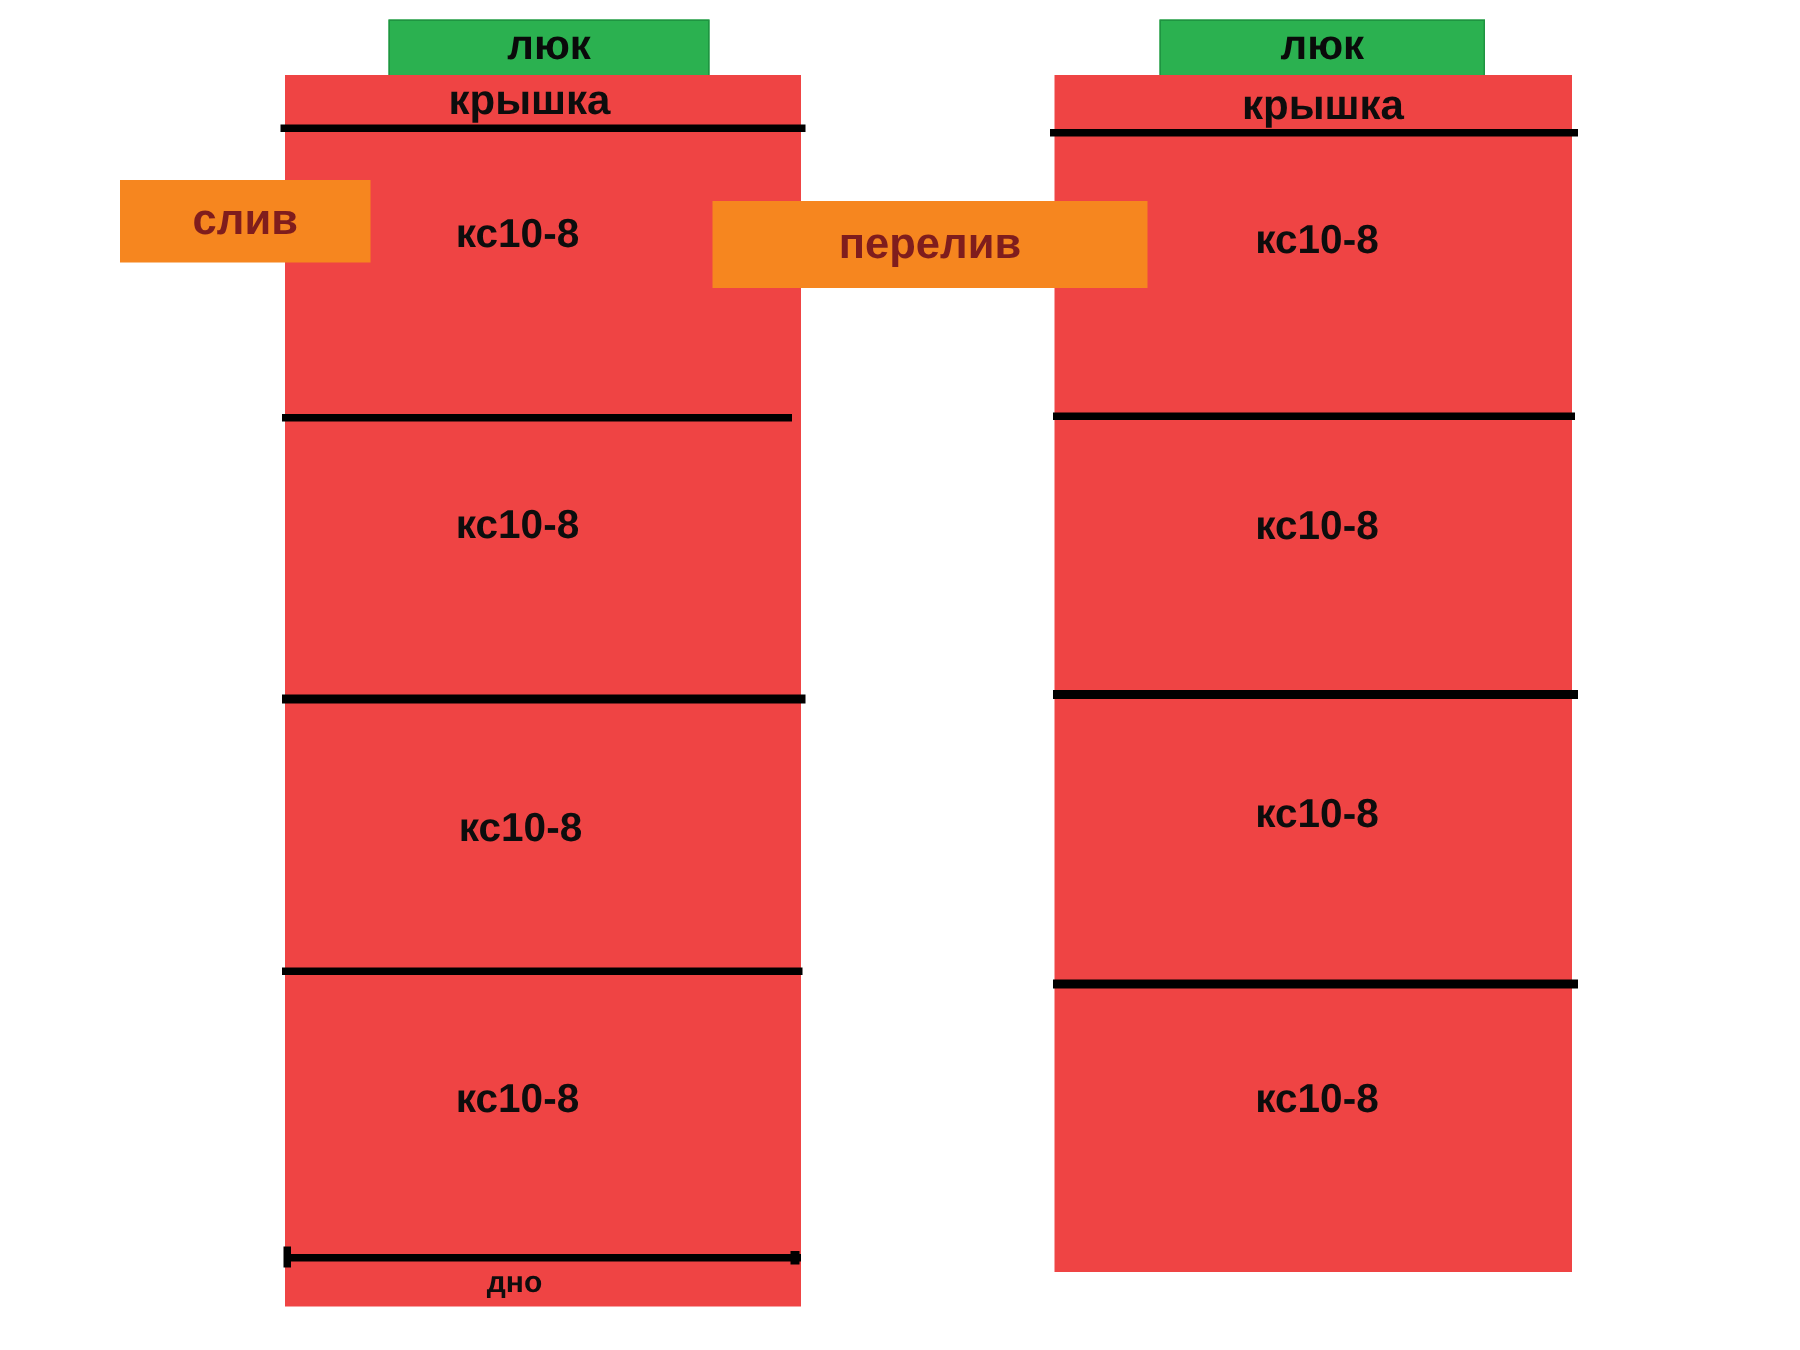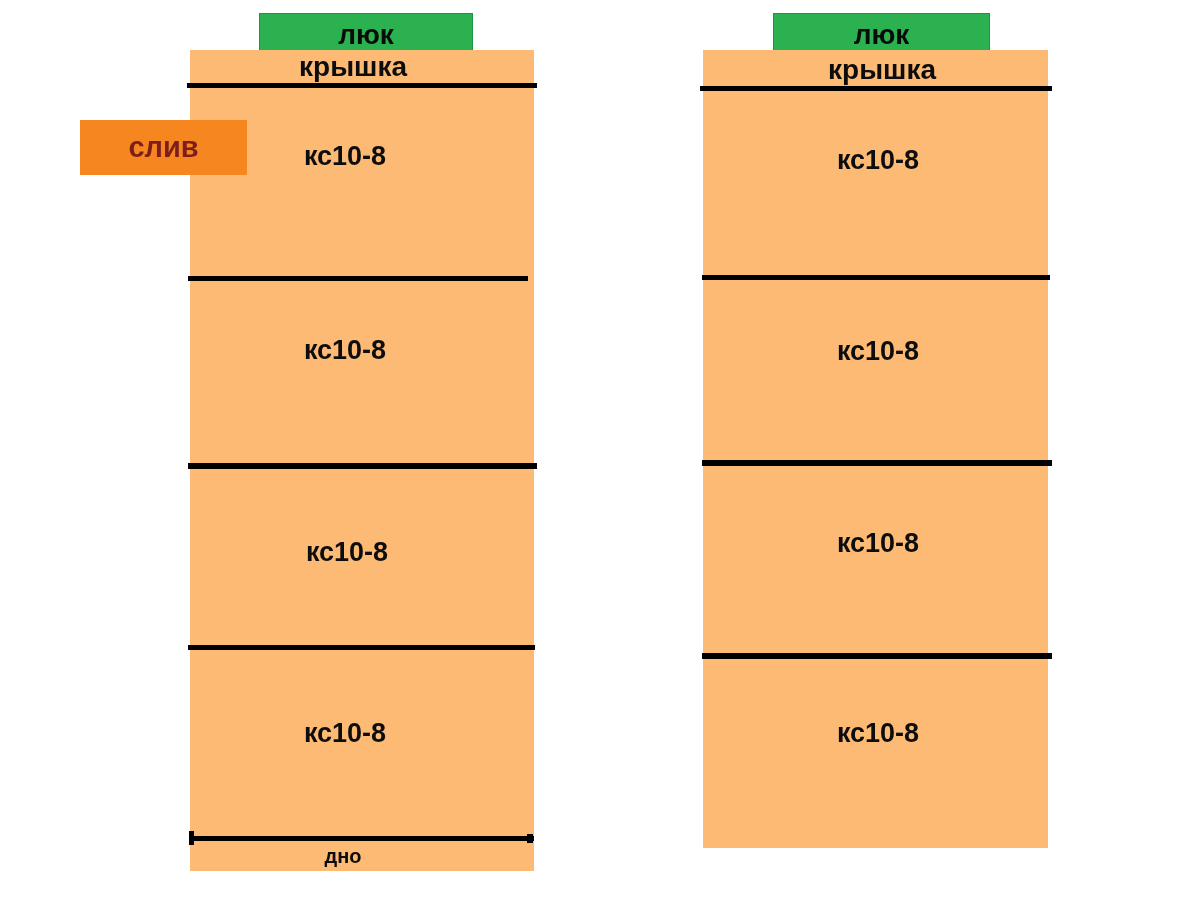--- a/index.html
+++ b/index.html
@@ -11,32 +11,32 @@
   .stage {
     position: relative;
     width: 1200px;
     height: 900px;
     background: #ffffff;
     overflow: hidden;
   }
   
   .well {
     position: absolute;
-    background: #fdba74;
+    background: #ef4444;
   }
   .well-left  { left: 190px; top: 50px; width: 344px; height: 821px; }
   .well-right { left: 703px; top: 50px; width: 345px; height: 798px; }
 
   
   .hatch {
     position: absolute;
     background: #2bb150;
     border: 1px solid #1f9441;
     display: flex;
-    align-items: flex-end;
+    align-items: flex-start;
     justify-content: center;
   }
   .hatch-left  { left: 259px; top: 13px; width: 212px; height: 37px; }
   .hatch-right { left: 773px; top: 13px; width: 215px; height: 37px; }
   .hatch span {
     font-size: 28px;
     font-weight: bold;
     color: #0a0a0a;
   }
 
@@ -148,14 +148,17 @@
 
     <div class="wlabel ring-label rl-ring3">кс10-8</div>
     <div class="jline rl-d3"></div>
 
     <div class="wlabel ring-label rl-ring4">кс10-8</div>
   </div>
 
   <div class="pipe pipe-drain">
     <span>слив</span>
   </div>
+  <div class="pipe pipe-overflow">
+    <span>перелив</span>
+  </div>
 
 </div>
 
 </body></html>

